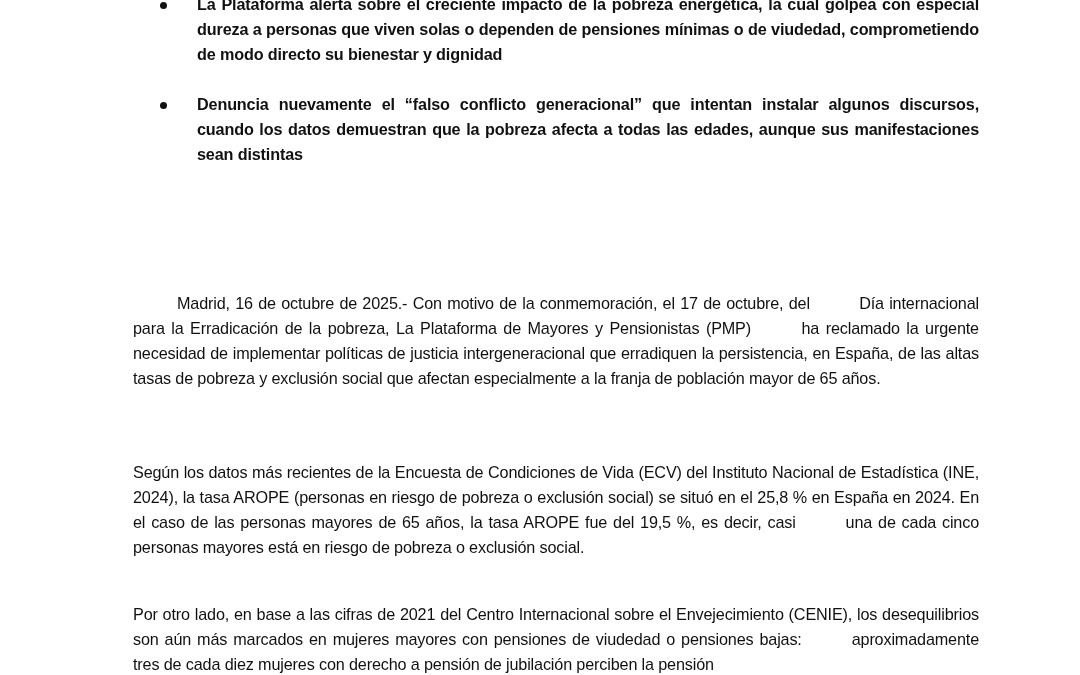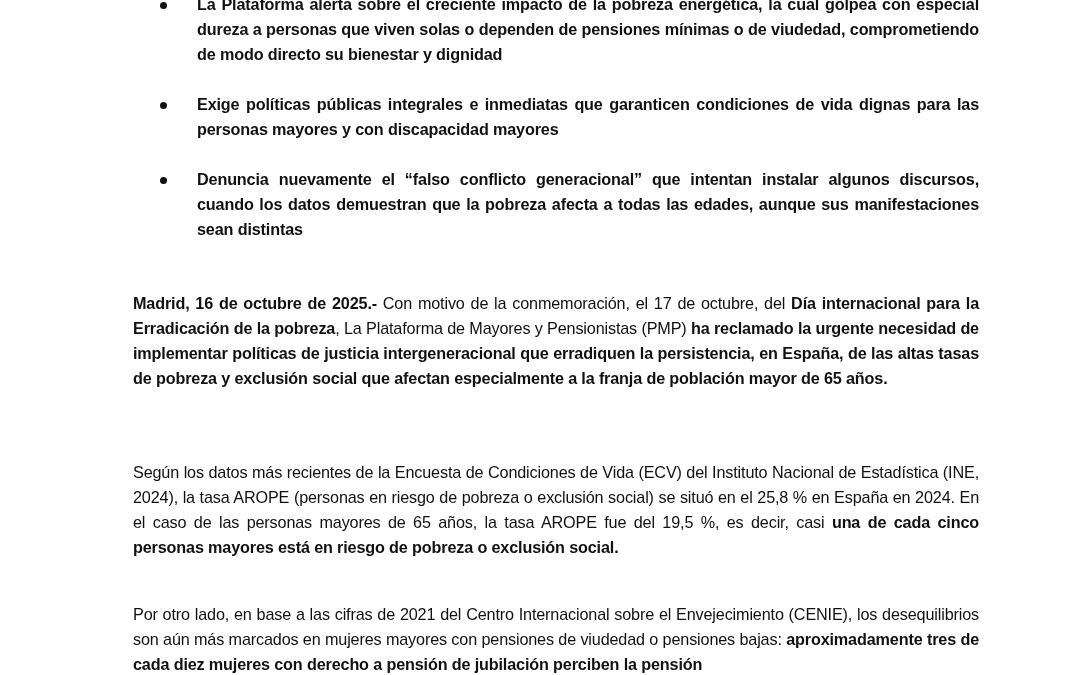--- a/index.html
+++ b/index.html
@@ -16,38 +16,34 @@
     width: 7px; height: 7px; border-radius: 50%; background: #111;
   }
   .bullet-text {
     display: block; font-weight: bold; font-size: 16.2px; line-height: 25px;
     text-align: justify; letter-spacing: -0.15px;
   }
   .para {
     position: absolute; left: 117px; width: 846px; margin: 0;
     font-size: 16.2px; line-height: 25px; text-align: justify; letter-spacing: -0.15px;
   }
-  .para b { font-weight: bold; }
+  .para b { font-weight: normal; margin-left: 44px; }
   #p1 { top: 291px; }
   #p2 { top: 460px; }
   #p3 { top: 602px; }
 </style>
 </head>
 <body>
 
 <div class="page">
 
   <ul class="bullets">
     <li class="bullet-item">
       <span class="bullet-dot"></span>
       <span class="bullet-text">La Plataforma alerta sobre el creciente impacto de la pobreza energética, la cual golpea con especial dureza a personas que viven solas o dependen de pensiones mínimas o de viudedad, comprometiendo de modo directo su bienestar y dignidad</span>
-    </li>
-    <li class="bullet-item">
-      <span class="bullet-dot"></span>
-      <span class="bullet-text">Exige políticas públicas integrales e inmediatas que garanticen condiciones de vida dignas para las personas mayores y con discapacidad mayores</span>
     </li>
     <li class="bullet-item">
       <span class="bullet-dot"></span>
       <span class="bullet-text">Denuncia nuevamente el “falso conflicto generacional” que intentan instalar algunos discursos, cuando los datos demuestran que la pobreza afecta a todas las edades, aunque sus manifestaciones sean distintas</span>
     </li>
   </ul>
 
   <p class="para" id="p1">
     <b>Madrid, 16 de octubre de 2025.-</b><span> Con motivo de la conmemoración, el 17 de octubre, del </span><b>Día internacional para la Erradicación de la pobreza</b><span>, La Plataforma de Mayores y Pensionistas (PMP) </span><b>ha reclamado la urgente necesidad de implementar políticas de justicia intergeneracional que erradiquen la persistencia, en España, de las altas tasas de pobreza y exclusión social que afectan especialmente a la franja de población mayor de 65 años.</b>
   </p>

